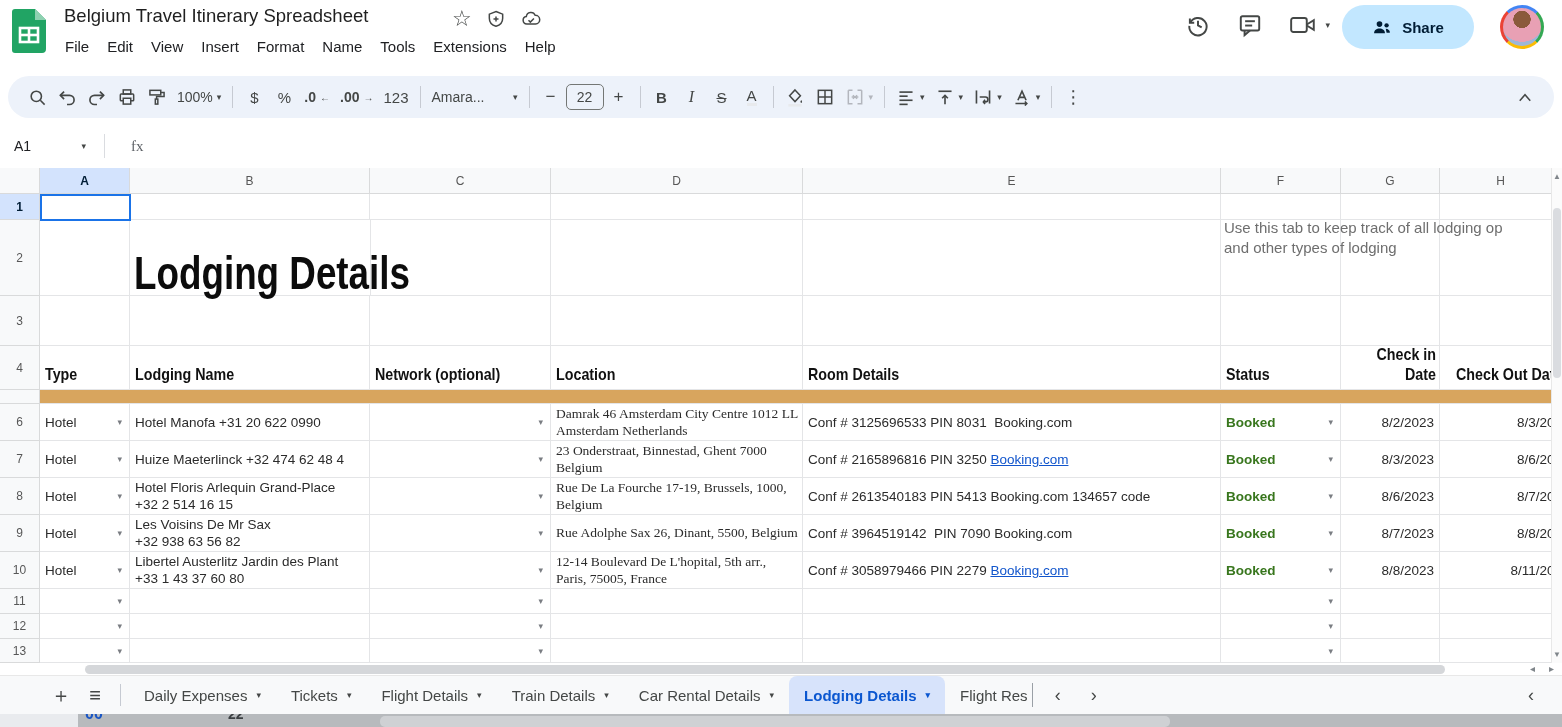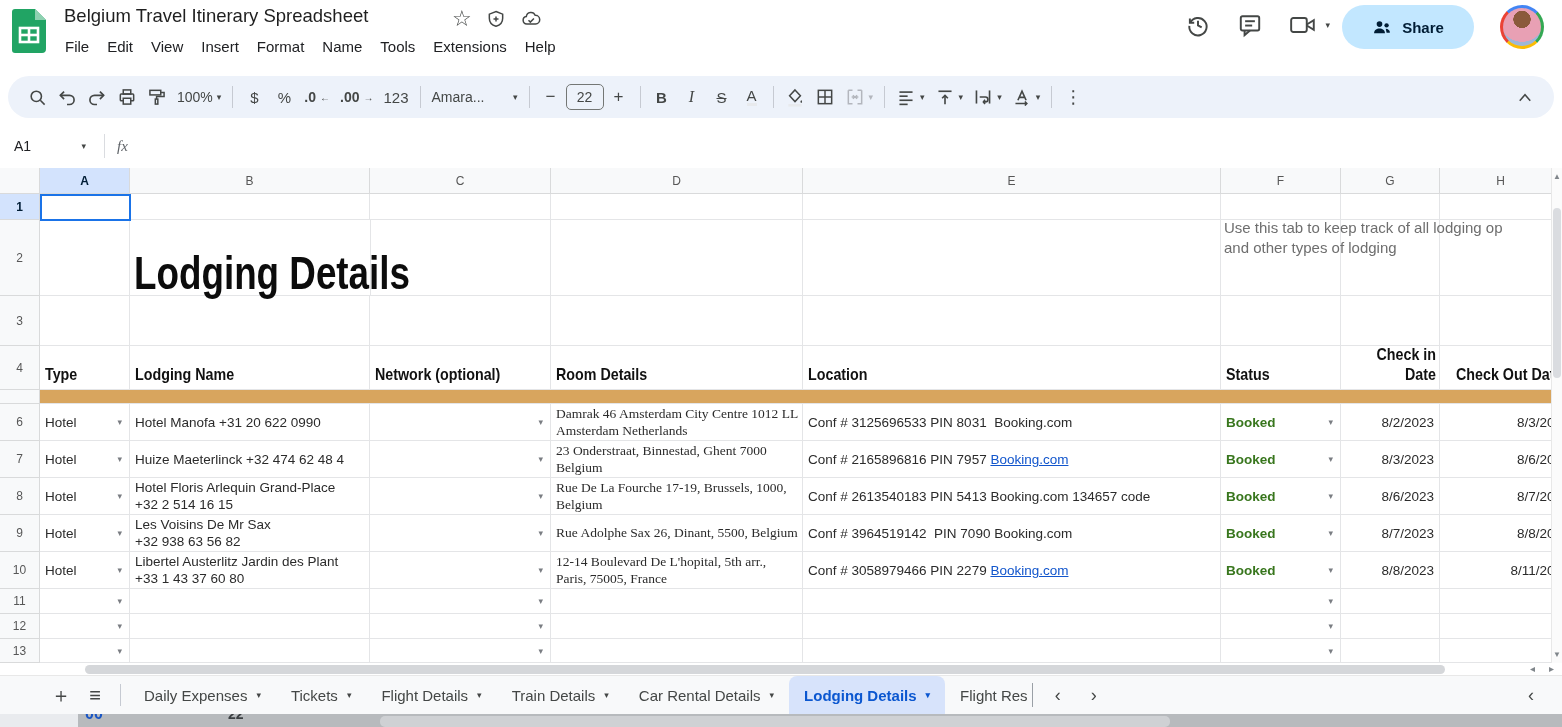--- a/index.html
+++ b/index.html
@@ -37,21 +37,21 @@
   .ucolor { border-bottom:3px solid #e8eaed; line-height:15px; }
   .dim { color:#b3b6bd; }
   .tspring { flex:1; }
   .subarrow { font-size:10px; }
 
   
   .fbar { position:absolute; left:0; top:124px; width:1562px; height:44px; background:#fff; display:flex; align-items:center; }
   .namebox { width:96px; display:flex; align-items:center; justify-content:space-between; padding:0 10px 0 14px;
     font-size:14px; color:#202124; }
   .fsep { width:1px; height:24px; background:#dadce0; margin:0 8px; }
-  .fx { font-style:italic; font-family:"Liberation Serif", serif; color:#5f6368; font-size:15px; margin-left:4px; }
+  .fx { font-family:"Liberation Serif", serif; color:#5f6368; font-size:15px; margin-left:18px; }
 
   
   .grid { position:absolute; left:0; top:168px; width:1562px; height:495px; background:#fff; overflow:hidden; }
   .grow { display:grid; grid-template-columns:40px 90px 240px 181px 252px 418px 120px 99px 122px; }
   .ch { height:26px; background:#f8f9fa; border-right:1px solid #d9dadb; border-bottom:1px solid #d9dadb;
     display:flex; align-items:center; justify-content:center; font-size:12px; color:#575757; }
   .ch.sel { background:#d3e3fd; color:#001d35; font-weight:700; }
   .rh { background:#f8f9fa; border-right:1px solid #d9dadb; border-bottom:1px solid #d9dadb;
     display:flex; align-items:center; justify-content:center; font-size:12px; color:#575757; }
   .rh.sel { background:#d3e3fd; color:#001d35; font-weight:700; }
@@ -382,24 +382,24 @@
       <div class="cell hdrcell">
           <span class="cond">Type</span>
         </div>
       <div class="cell hdrcell">
           <span class="cond">Lodging Name</span>
         </div>
       <div class="cell hdrcell">
           <span class="cond">Network (optional)</span>
         </div>
       <div class="cell hdrcell">
+          <span class="cond">Location</span>
+        </div>
+      <div class="cell hdrcell">
           <span class="cond">Room Details</span>
-        </div>
-      <div class="cell hdrcell">
-          <span class="cond">Location</span>
         </div>
       <div class="cell hdrcell">
           <span class="cond">Status</span>
         </div>
       <div class="cell hdrcell" style="justify-content:flex-end;">
           <span class="cond-r" style="white-space:normal; width:78px;">Check in Date</span>
         </div>
       <div class="cell hdrcell" style="border-right:none; padding-left:16px;">
           <span class="cond">Check Out Dat</span>
         </div>
@@ -452,21 +452,21 @@
       <div class="cell">
           <span class="pre">Huize Maeterlinck +32 474 62 48 4</span>
         </div>
       <div class="cell">
           <span class="dd">▾</span>
         </div>
       <div class="cell wrap2">
           <span>23 Onderstraat, Binnestad, Ghent 7000 Belgium</span>
         </div>
       <div class="cell">
-          <span class="pre">Conf # 2165896816 PIN 7957 </span>
+          <span class="pre">Conf # 2165896816 PIN 3250 </span>
           <a class="lnk">Booking.com</a>
         </div>
       <div class="cell">
           <span class="booked">Booked</span>
           <span class="dd">▾</span>
         </div>
       <div class="cell num">8/3/2023</div>
       <div class="cell clipnum" style="border-right:none;">8/6/202</div>
     </div>
     <div class="grow h37">

